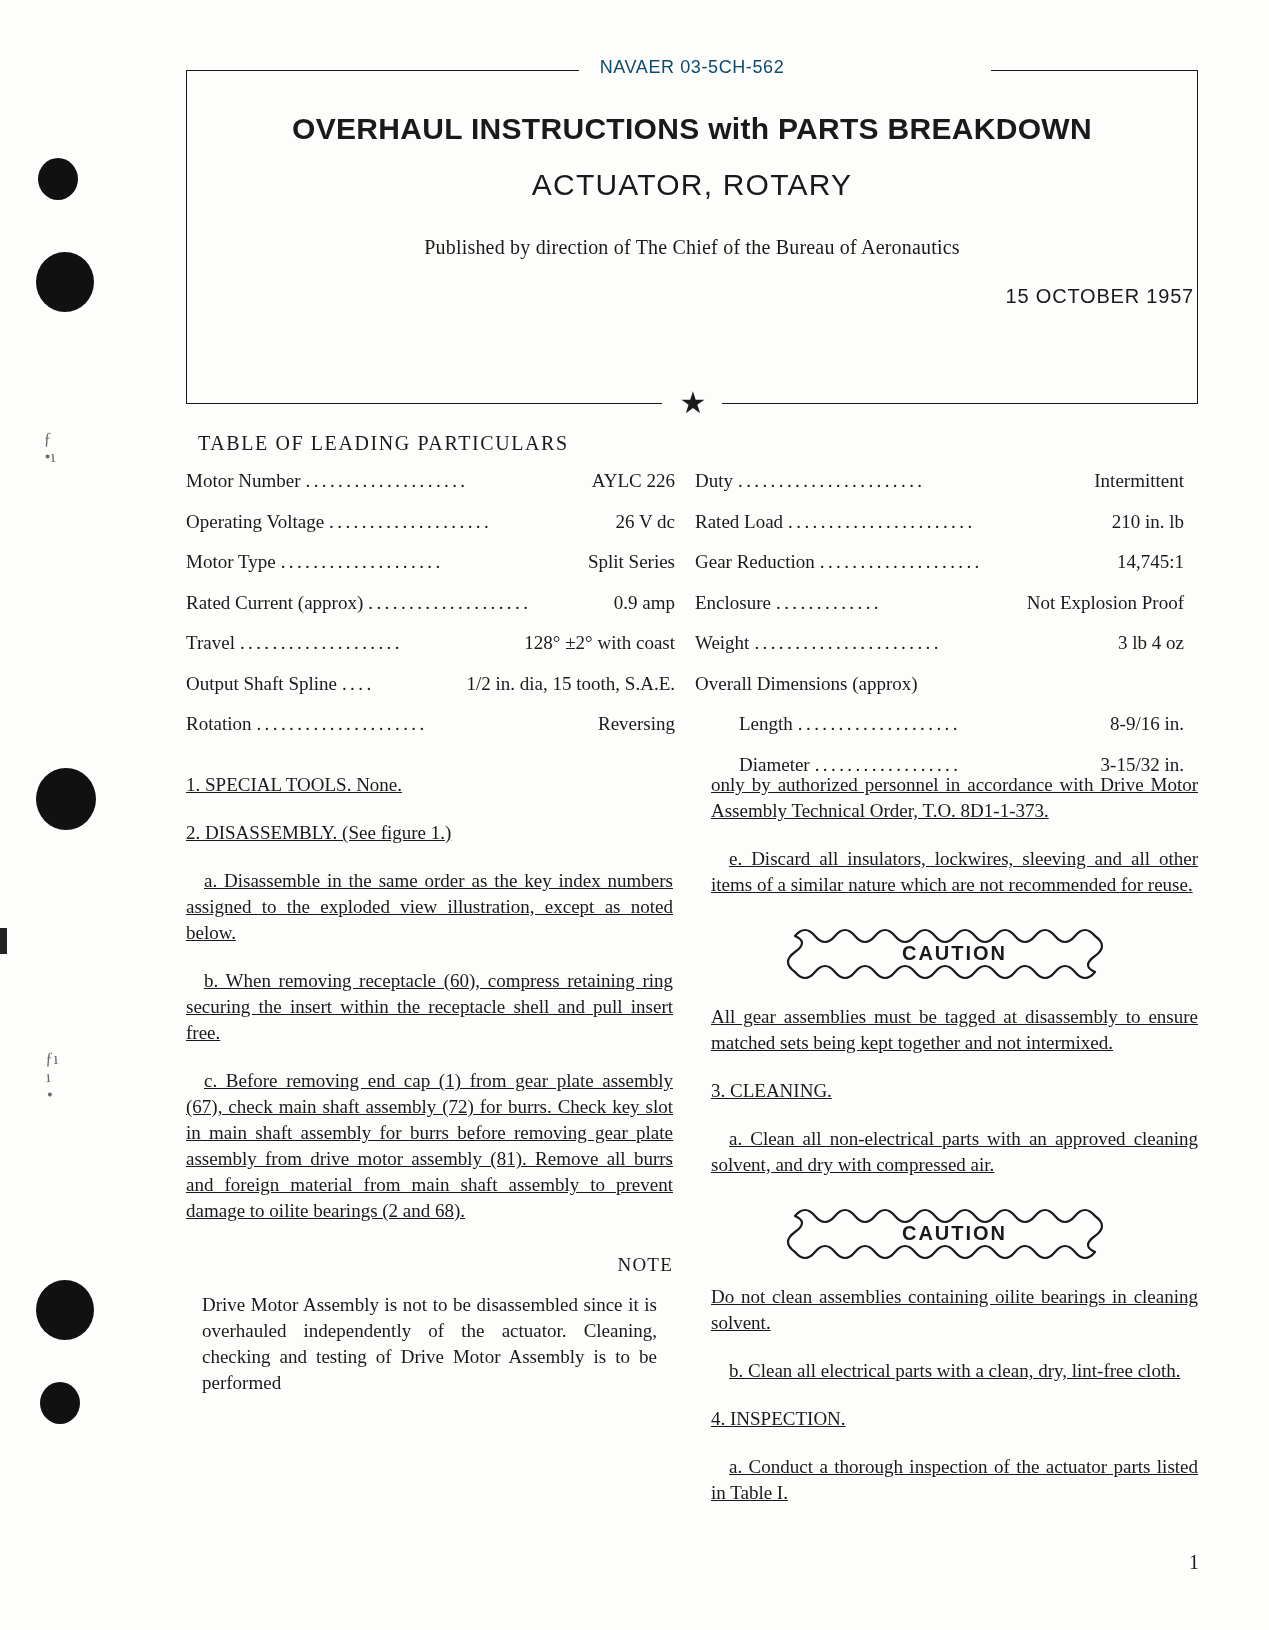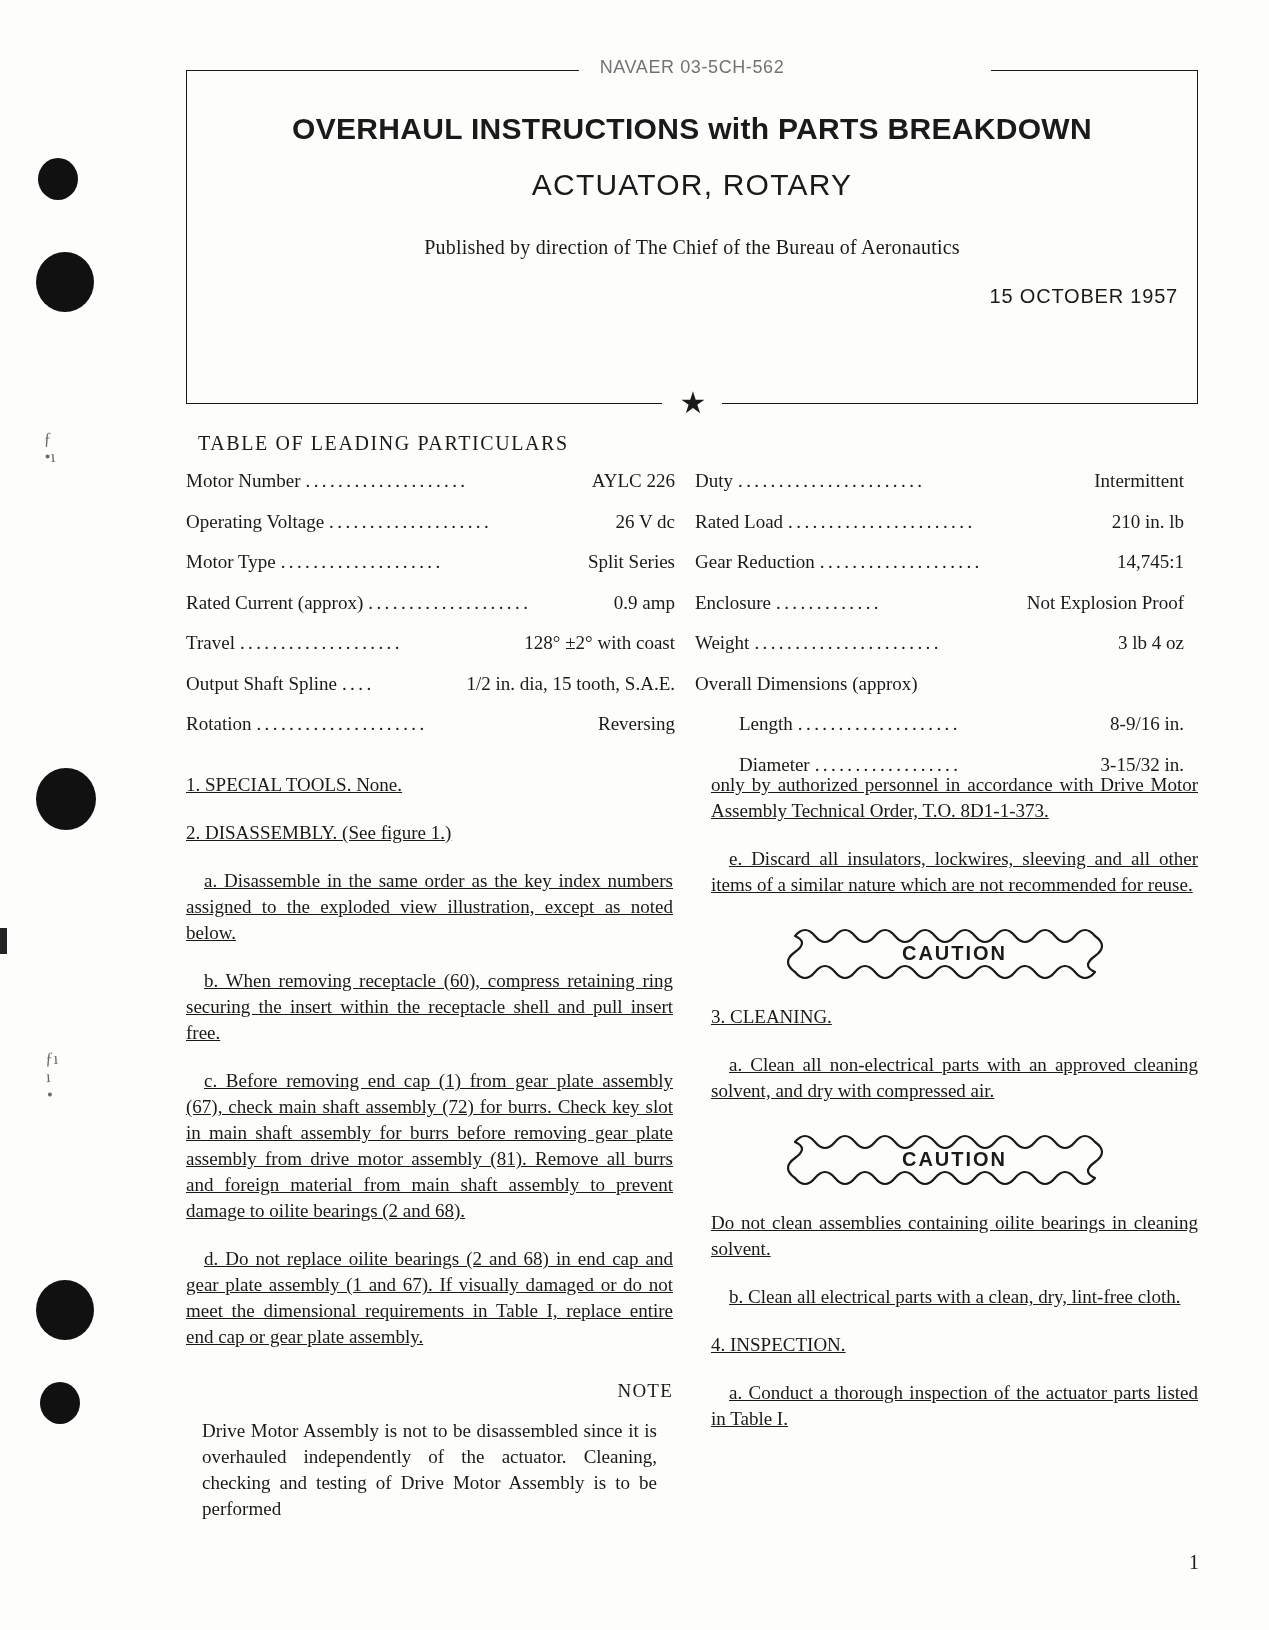--- a/index.html
+++ b/index.html
@@ -81,21 +81,21 @@
 
   .doc-number {
     position: absolute;
     left: 186px;
     top: 57px;
     width: 1012px;
     text-align: center;
     font-family: "Liberation Sans", sans-serif;
     font-size: 18px;
     letter-spacing: 0.6px;
-    color: #737373;
+    color: #0c4a6e;
   }
 
   .side-rule {
     position: absolute;
     width: 1px;
     background: #1a1a1a;
   }
   .side-rule.l { left: 186px;  top: 70px; height: 334px; }
   .side-rule.r { left: 1197px; top: 70px; height: 334px; }
 
@@ -159,21 +159,21 @@
     font-size: 20px;
     margin-top: 34px;
     letter-spacing: 0.2px;
   }
   .pub-date {
     font-family: "Liberation Sans", sans-serif;
     font-size: 20px;
     letter-spacing: 0.8px;
     text-align: right;
     margin-top: 26px;
-    padding-right: 20px;
+    padding-right: 4px;
   }
 
   
   .lp-heading {
     position: absolute;
     left: 198px;
     top: 432px;
     width: 1012px;
     text-align: left;
     font-family: "Liberation Serif", serif;
@@ -402,21 +402,20 @@
   </div>
 
   <div class="body-cols">
 
     <div class="body-col">
       <div class="para flush">1. SPECIAL TOOLS.  None.</div>
       <div class="para flush">2. DISASSEMBLY.  (See figure 1.)</div>
       <div class="para hang">a. Disassemble in the same order as the key index numbers assigned to the exploded view illustration, except as noted below.</div>
       <div class="para hang">b. When removing receptacle (60), compress retaining ring securing the insert within the receptacle shell and pull insert free.</div>
       <div class="para hang">c. Before removing end cap (1) from gear plate assembly (67), check main shaft assembly (72) for burrs. Check key slot in main shaft assembly for burrs before removing gear plate assembly from drive motor assembly (81).  Remove all burrs and foreign material from main shaft assembly to prevent damage to oilite bearings (2 and 68).</div>
-      <div class="para hang">d. Do not replace oilite bearings (2 and 68) in end cap and gear plate assembly (1 and 67). If visually damaged or do not meet the dimensional requirements in Table I, replace entire end cap or gear plate assembly.</div>
       <div class="note-head">NOTE</div>
       <div class="note-body">Drive Motor Assembly is not to be disassembled since it is overhauled independently of the actuator.  Cleaning, checking and testing of Drive Motor Assembly is to be performed</div>
     </div>
 
     <div class="body-col">
       <div class="para flush">only by authorized personnel in accordance with Drive Motor Assembly Technical Order, T.O. 8D1-1-373.</div>
       <div class="para hang">e. Discard all insulators, lockwires, sleeving and all other items of a similar nature which are not recommended for reuse.</div>
 
       <div class="caution-wrap">
         <svg width="340" height="58" viewBox="0 0 340 58" aria-hidden="true">
@@ -428,20 +427,21 @@
                    q 14,10 0,20 q -14,10 0,16
                    q -10,12 -20,0 q -10,-12 -20,0 q -10,12 -20,0 q -10,-12 -20,0
                    q -10,12 -20,0 q -10,-12 -20,0 q -10,12 -20,0 q -10,-12 -20,0
                    q -10,12 -20,0 q -10,-12 -20,0 q -10,12 -20,0 q -10,-12 -20,0
                    q -10,12 -20,0 q -10,-12 -20,0 q -10,12 -20,0
                    q -14,-10 0,-20 q 14,-10 0,-16 z" fill="none" stroke="#1a1a1a" stroke-width="2.2" stroke-linejoin="round"></path>
         </svg>
         <div class="caution-label">CAUTION</div>
       </div>
 
+      <div class="para flush">All gear assemblies must be tagged at disassembly to ensure matched sets being kept together and not intermixed.</div>
       <div class="para flush">3. CLEANING.</div>
       <div class="para hang">a. Clean all non-electrical parts with an approved cleaning solvent, and dry with compressed air.</div>
 
       <div class="caution-wrap">
         <svg width="340" height="58" viewBox="0 0 340 58" aria-hidden="true">
           <path d="M10,12
                    q 10,-12 20,0 q 10,12 20,0 q 10,-12 20,0 q 10,12 20,0
                    q 10,-12 20,0 q 10,12 20,0 q 10,-12 20,0 q 10,12 20,0
                    q 10,-12 20,0 q 10,12 20,0 q 10,-12 20,0 q 10,12 20,0
                    q 10,-12 20,0 q 10,12 20,0 q 10,-12 20,0

